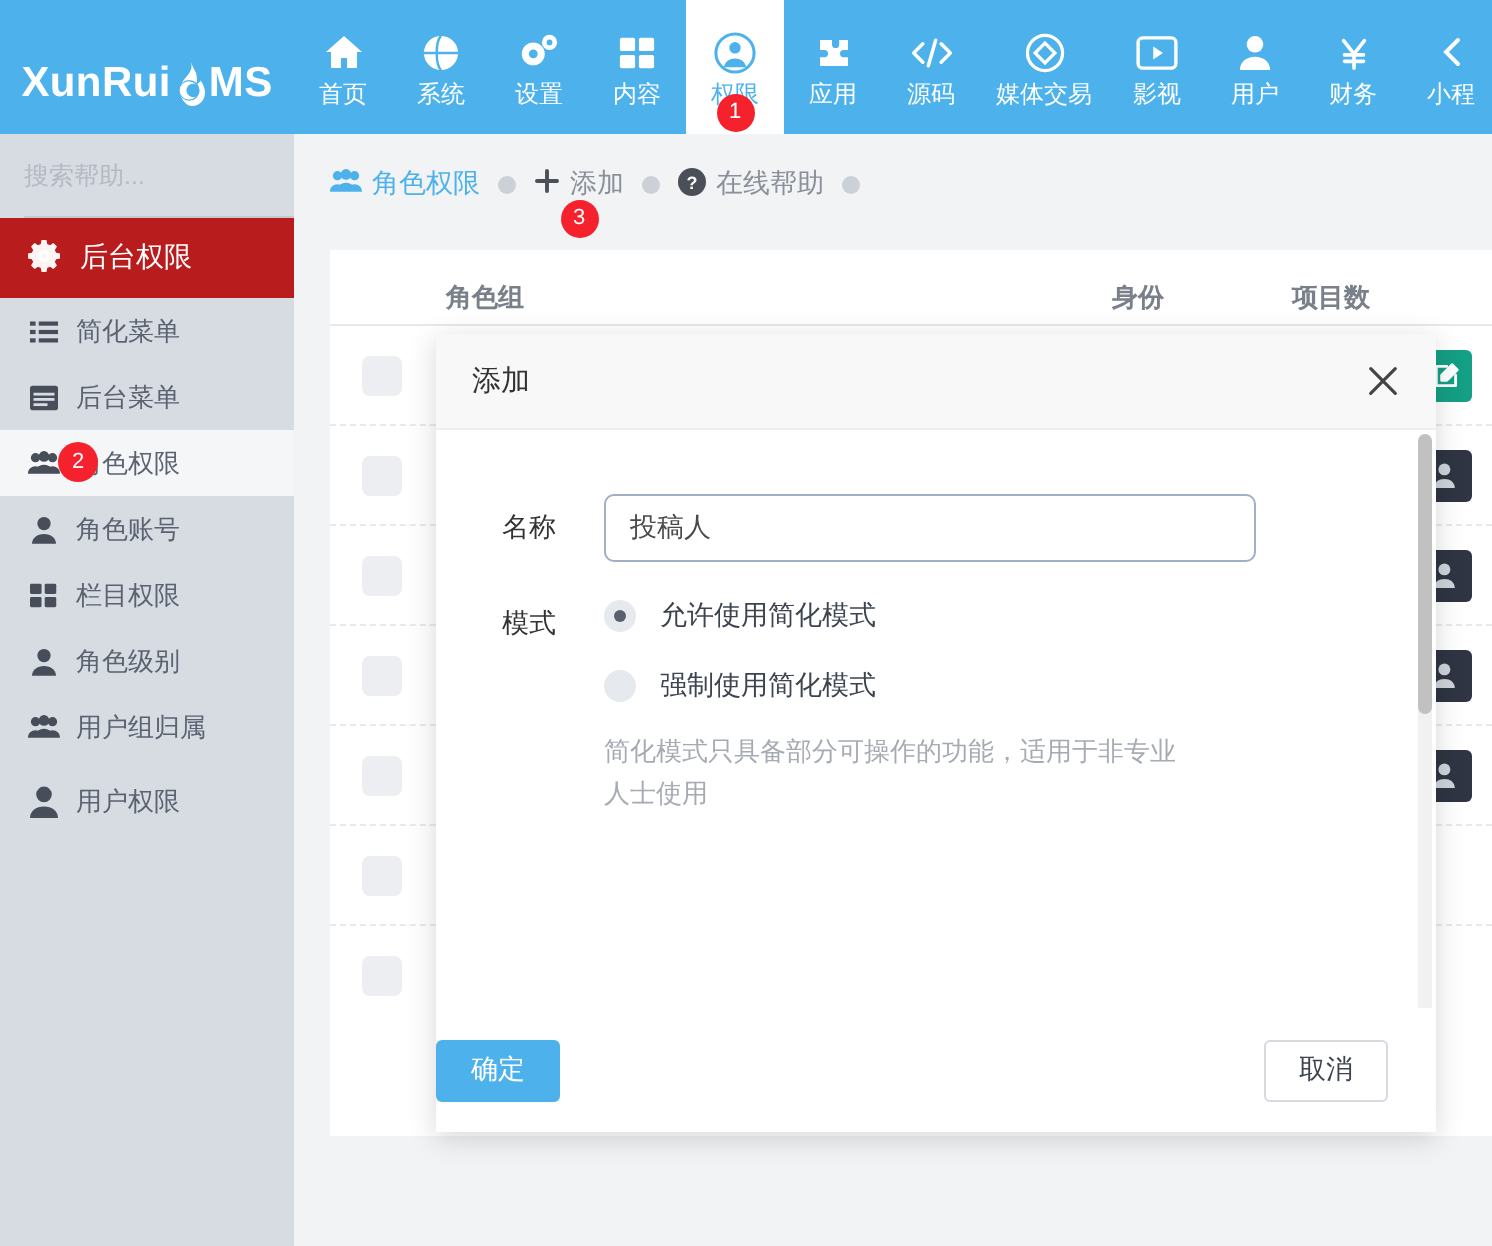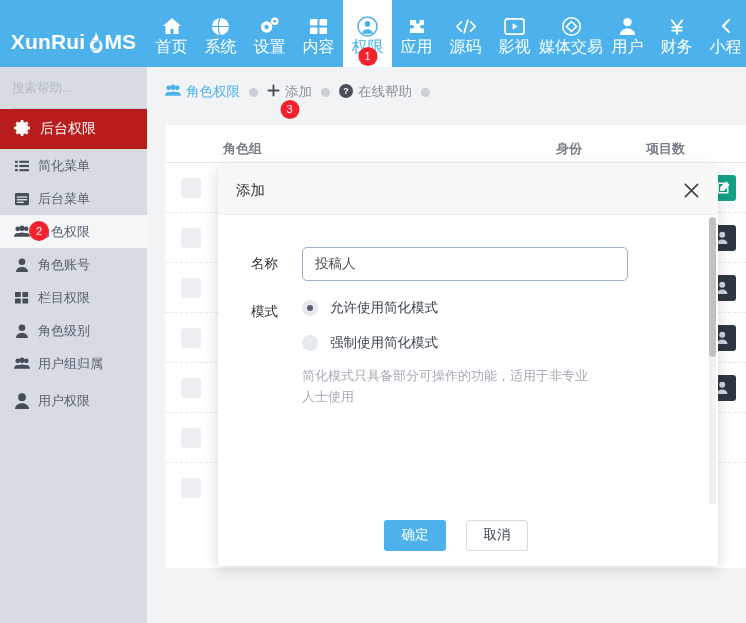--- a/index.html
+++ b/index.html
@@ -44,21 +44,21 @@
     cursor: pointer;
     flex: 0 0 auto;
     padding-top: 2px;
   }
   .navitem.wide { width: 64px; }
   .navitem.active { background: #ffffff; color: #4db2ec; }
   .navitem .nicon {
     height: 22px; display: flex; align-items: center; justify-content: center;
     margin-bottom: 3px;
   }
-  .navitem .nlabel { font-size: 16px; line-height: 14px; white-space: nowrap; }
+  .navitem .nlabel { font-size: 12px; line-height: 14px; white-space: nowrap; }
   .nav-badge {
     position: absolute; bottom: 1px; left: 50%;
     transform: translateX(-50%);
     width: 19px; height: 19px; border-radius: 50%;
     background: #f5222d; color: #fff;
     font-size: 11px; line-height: 19px; text-align: center;
     font-weight: normal;
   }
 
   
@@ -250,21 +250,21 @@
     content: ""; width: 6px; height: 6px; border-radius: 50%;
     background: #595f6b;
   }
   .radio-label { font-size: 13.5px; color: #3d4450; }
   .hint {
     font-size: 13px; color: #a6abb3; line-height: 21px;
     margin-top: 9px; max-width: 296px;
   }
   .modal-foot {
     height: 62px; min-height: 62px;
-    display: flex; align-items: center; justify-content: center;
+    display: flex; align-items: center; justify-content: space-between;
     gap: 20px;
     padding: 0 24px 0 0;
   }
   .btn {
     height: 31px; min-width: 62px;
     border-radius: 3px; border: 1px solid transparent;
     font-size: 13.5px; font-family: inherit;
     cursor: pointer;
     display: flex; align-items: center; justify-content: center;
   }
@@ -354,38 +354,38 @@
 
     <div class="navitem">
       <span class="nicon">
           <svg width="22" height="17" viewBox="0 0 24 18" fill="none" stroke="currentColor" stroke-width="1.9" stroke-linecap="round" stroke-linejoin="round">
             <path d="M7 4L2 9l5 5M17 4l5 5-5 5M14 2l-4 14"></path>
           </svg>
         </span>
       <span class="nlabel">源码</span>
     </div>
 
+    <div class="navitem wide">
+      <span class="nicon">
+          <svg width="21" height="21" viewBox="0 0 22 22" fill="none" stroke="currentColor" stroke-width="1.7">
+            <circle cx="11" cy="11" r="9.2"></circle>
+            <path d="M11 5.8l5.2 5.2L11 16.2 5.8 11z"></path>
+          </svg>
+        </span>
+      <span class="nlabel">媒体交易</span>
+    </div>
+
     <div class="navitem">
       <span class="nicon">
           <svg width="21" height="17" viewBox="0 0 22 18" fill="none">
             <rect x="1" y="1" width="20" height="16" rx="2.5" stroke="currentColor" stroke-width="1.8"></rect>
             <path d="M9 5.6l5.2 3.4L9 12.4z" fill="currentColor"></path>
           </svg>
         </span>
       <span class="nlabel">影视</span>
-    </div>
-
-    <div class="navitem wide">
-      <span class="nicon">
-          <svg width="21" height="21" viewBox="0 0 22 22" fill="none" stroke="currentColor" stroke-width="1.7">
-            <circle cx="11" cy="11" r="9.2"></circle>
-            <path d="M11 5.8l5.2 5.2L11 16.2 5.8 11z"></path>
-          </svg>
-        </span>
-      <span class="nlabel">媒体交易</span>
     </div>
 
     <div class="navitem">
       <span class="nicon">
           <svg width="17" height="19" viewBox="0 0 18 20" fill="currentColor">
             <circle cx="9" cy="5.4" r="4.4"></circle>
             <path d="M1 19c0-4.4 3.6-7 8-7s8 2.6 8 7z"></path>
           </svg>
         </span>
       <span class="nlabel">用户</span>

